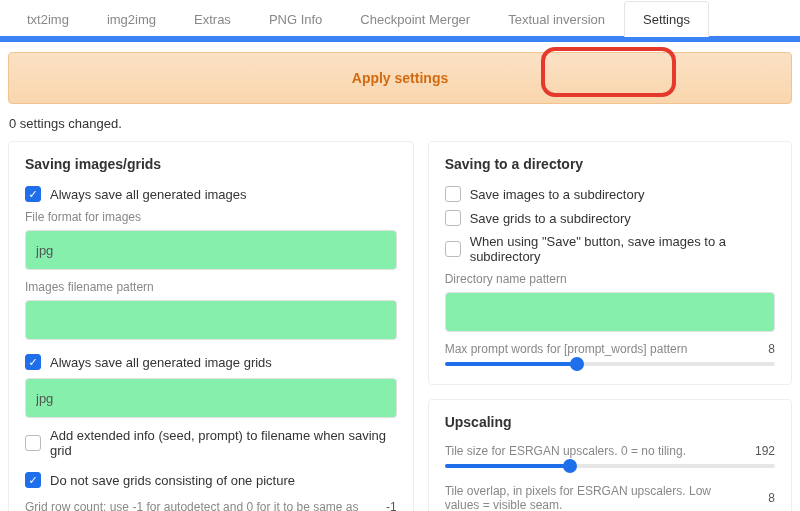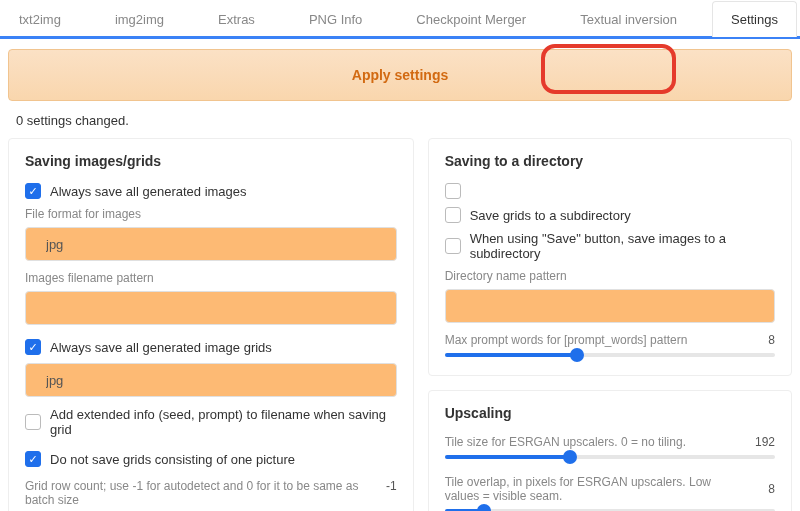--- a/index.html
+++ b/index.html
@@ -7,23 +7,23 @@
     font-family: -apple-system, BlinkMacSystemFont, "Segoe UI", Arial, sans-serif;
     font-size: 13px;
     color: #333;
     background: #fff;
     width: 800px;
     height: 511px;
     overflow: hidden;
   }
   .tabs {
     display: flex;
-    border-bottom: 3px solid #3b82f6;
-    padding: 0 0;
-    gap: 16px;
+    border-bottom: 6px solid #3b82f6;
+    padding: 0 8px;
+    gap: 0;
   }
   .tab {
     padding: 10px 18px;
     color: #888;
     cursor: pointer;
     border: 1px solid transparent;
     border-bottom: none;
     position: relative;
     top: 1px;
   }
@@ -56,21 +56,21 @@
     position: absolute;
     border: 4px solid #e53a2b;
     border-radius: 14px;
     width: 135px;
     height: 50px;
     left: 532px;
     top: -6px;
     pointer-events: none;
   }
   .status {
-    padding: 4px 8px 10px 16px;
+    padding: 4px 8px 10px 9px;
     color: #333;
     font-size: 13px;
   }
   .cols {
     display: flex;
     gap: 14px;
     padding: 0 8px;
   }
   .panel {
     background: #fff;
@@ -114,25 +114,25 @@
   }
   .lbl-sub {
     font-size: 12px;
     color: #888;
     margin: 4px 0 6px 0;
   }
   .txt-input {
     width: 100%;
     border: 1px solid #e0e0e0;
     border-radius: 4px;
-    padding: 8px 20px;
+    padding: 8px 10px;
     font-size: 13px;
     color: #555;
-    background: #fdba74;
-    height: 34px;
+    background: #86efac;
+    height: 40px;
   }
   .slider-val {
     font-size: 12px;
     color: #555;
     min-width: 24px;
     text-align: right;
   }
   .slider {
     position: relative;
     height: 14px;
@@ -221,20 +221,21 @@
     </div>
     
   </div>
 
   <div class="col-right" style="flex:1">
     <div class="panel">
       <h3>Saving to a directory</h3>
 
       <div class="check-row">
         <span class="chk"></span>
+        <span>Save images to a subdirectory</span>
       </div>
       <div class="check-row" style="margin-top:6px">
         <span class="chk"></span>
         <span>Save grids to a subdirectory</span>
       </div>
       <div class="check-row" style="margin-top:6px">
         <span class="chk"></span>
         <span>When using "Save" button, save images to a subdirectory</span>
       </div>
 

